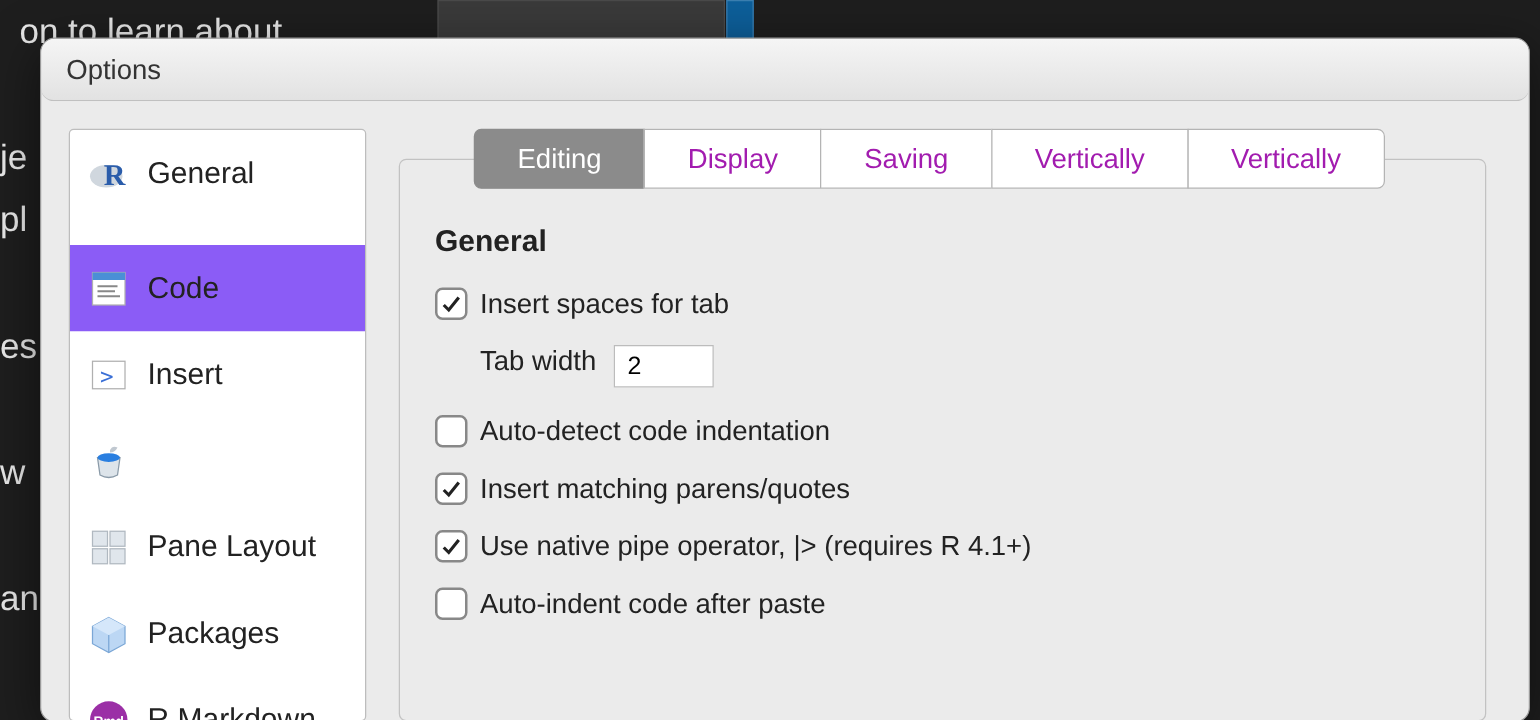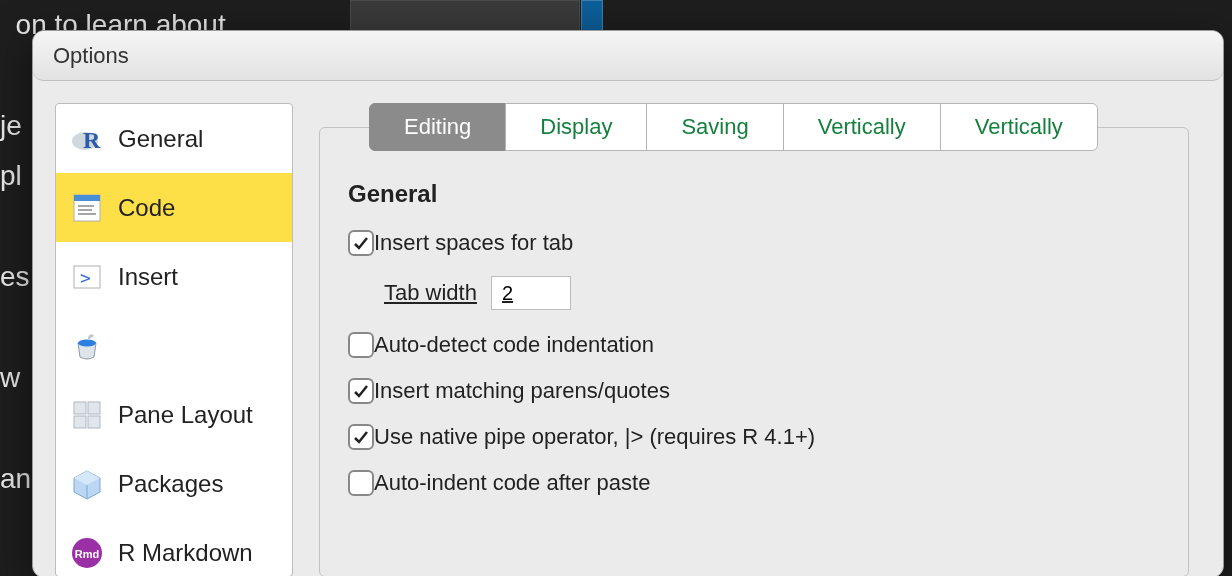--- a/index.html
+++ b/index.html
@@ -82,50 +82,51 @@
     display: flex;
     align-items: center;
     height: 69px;
     padding: 0 14px;
     gap: 14px;
     cursor: pointer;
     font-size: 24px;
     color: #222;
   }
   .sidebar-item.selected {
-    background: #fde047;
+    background: #8b5cf6;
+    margin-top: 23px;
   }
   .sidebar-icon {
     width: 34px;
     height: 34px;
     display: flex;
     align-items: center;
     justify-content: center;
     flex-shrink: 0;
   }
   .main {
     flex: 1;
     position: relative;
   }
   .tabgroup {
     position: absolute;
-    left: 50px;
+    left: 60px;
     top: 0;
     display: flex;
     z-index: 2;
   }
   .tab {
     height: 48px;
     padding: 0 34px;
     background: #ffffff;
     border: 1px solid #b4b4b4;
     display: flex;
     align-items: center;
     font-size: 22px;
-    color: #15803d;
+    color: #a21caf;
     cursor: pointer;
     margin-left: -1px;
   }
   .tab:first-child { border-radius: 6px 0 0 6px; margin-left: 0; }
   .tab:last-child  { border-radius: 0 6px 6px 0; }
   .tab.active {
     background: #8b8b8b;
     color: #ffffff;
     border-color: #8b8b8b;
   }
@@ -142,31 +143,31 @@
   }
   .section-title {
     font-weight: 700;
     font-size: 24px;
     margin-bottom: 22px;
     color: #222;
   }
   .opt-row {
     display: flex;
     align-items: center;
+    gap: 10px;
     margin-bottom: 20px;
     font-size: 22px;
   }
   .sub-row {
     display: flex;
-    align-items: center;
+    align-items: flex-start;
     gap: 14px;
     margin-left: 36px;
     margin-bottom: 22px;
     font-size: 22px;
-    text-decoration: underline;
   }
   .checkbox {
     width: 26px;
     height: 26px;
     border: 2px solid #888;
     border-radius: 6px;
     background: #fff;
     display: flex;
     align-items: center;
     justify-content: center;

